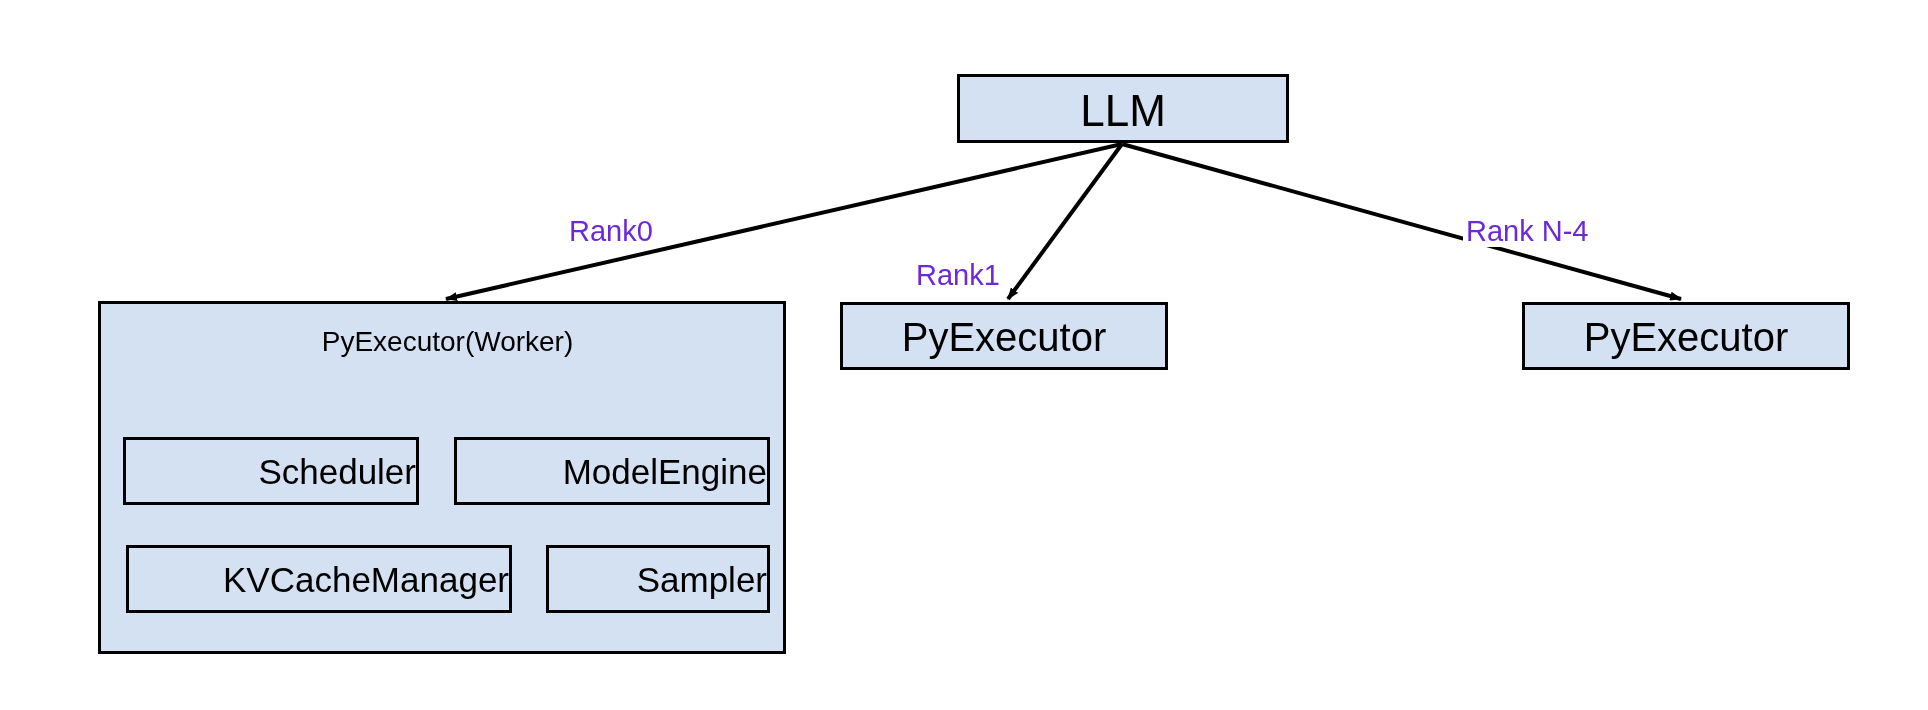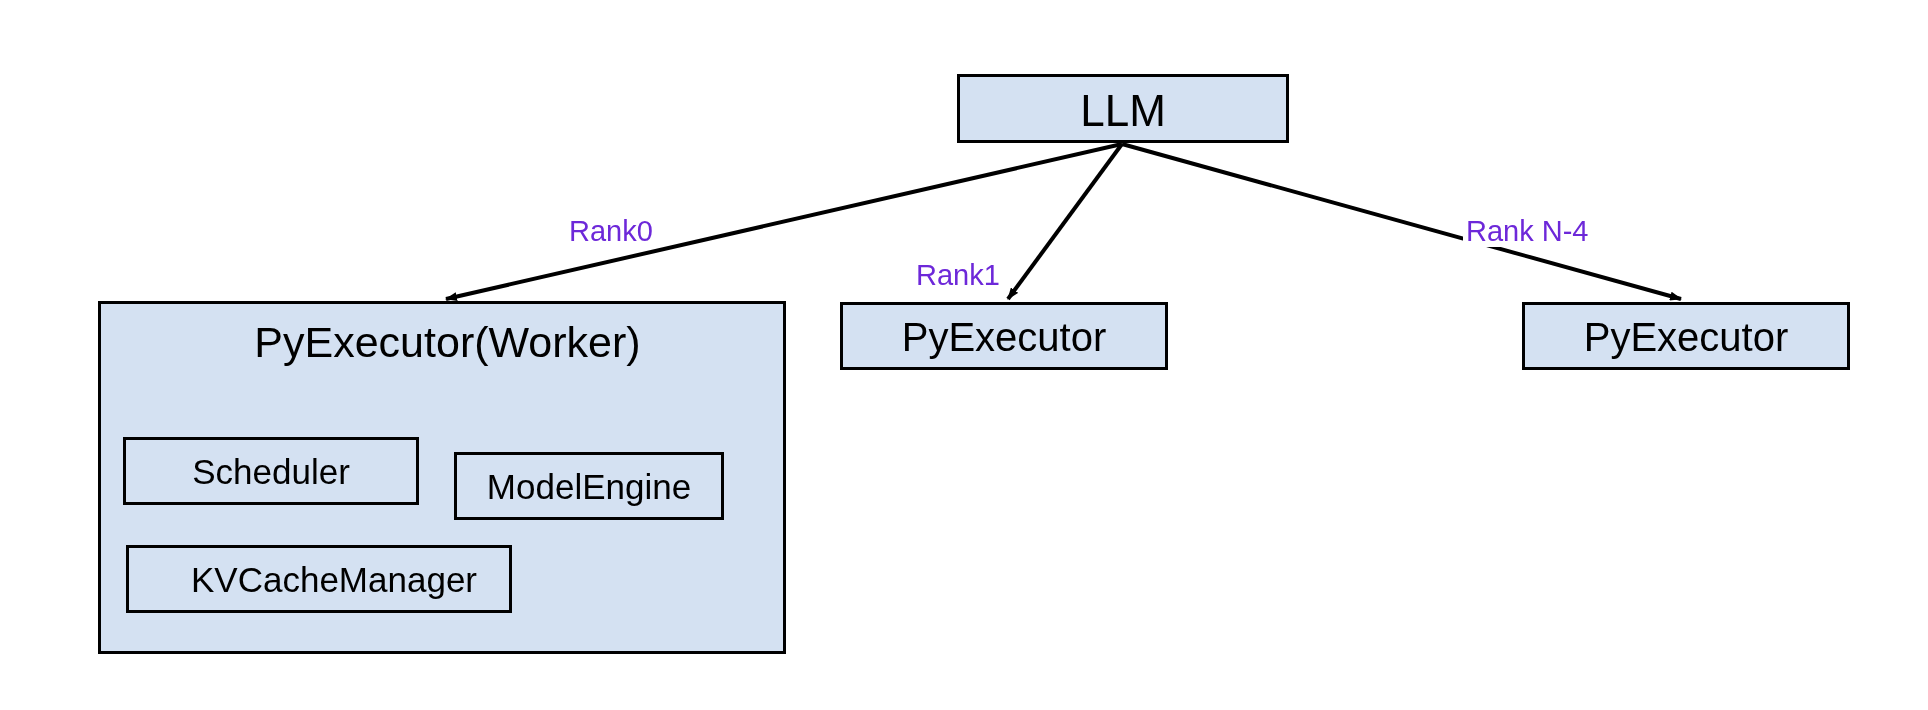--- a/index.html
+++ b/index.html
@@ -54,46 +54,47 @@
   }
   
   #node-worker {
     left: 98px;
     top: 301px;
     width: 688px;
     height: 353px;
   }
   #node-worker > .node-label {
     top: 14px;
-    font-size: 43px;
+    font-size: 28px;
     line-height: 48px;
     padding-left: 11px;
   }
   
   .sub-box {
     position: absolute;
     box-sizing: border-box;
     background: #d4e1f2;
     border: 3px solid #000000;
   }
   .sub-box .node-label {
     font-size: 35px;
     line-height: 39px;
+    text-align: right;
   }
   #sub-scheduler {
     left: 22px;
     top: 133px;
     width: 296px;
     height: 68px;
   }
   #sub-scheduler .node-label { top: 12px; }
   #sub-modelengine {
     left: 353px;
-    top: 148px;
-    width: 270px;
+    top: 133px;
+    width: 316px;
     height: 68px;
   }
   #sub-modelengine .node-label { top: 12px; }
   #sub-kvcachemanager {
     left: 25px;
     top: 241px;
     width: 386px;
     height: 68px;
   }
   #sub-kvcachemanager .node-label { top: 12px; padding-left: 30px; }
@@ -171,20 +172,23 @@
     </div>
 
     <div class="sub-box" id="sub-modelengine">
       <div class="node-label">ModelEngine</div>
     </div>
 
     <div class="sub-box" id="sub-kvcachemanager">
       <div class="node-label">KVCacheManager</div>
     </div>
 
+    <div class="sub-box" id="sub-sampler">
+      <div class="node-label">Sampler</div>
+    </div>
   </div>
 
   <div class="node-box" id="node-exec-rank1">
     <div class="node-label">PyExecutor</div>
   </div>
 
   <div class="node-box" id="node-exec-rankn">
     <div class="node-label">PyExecutor</div>
   </div>
 

